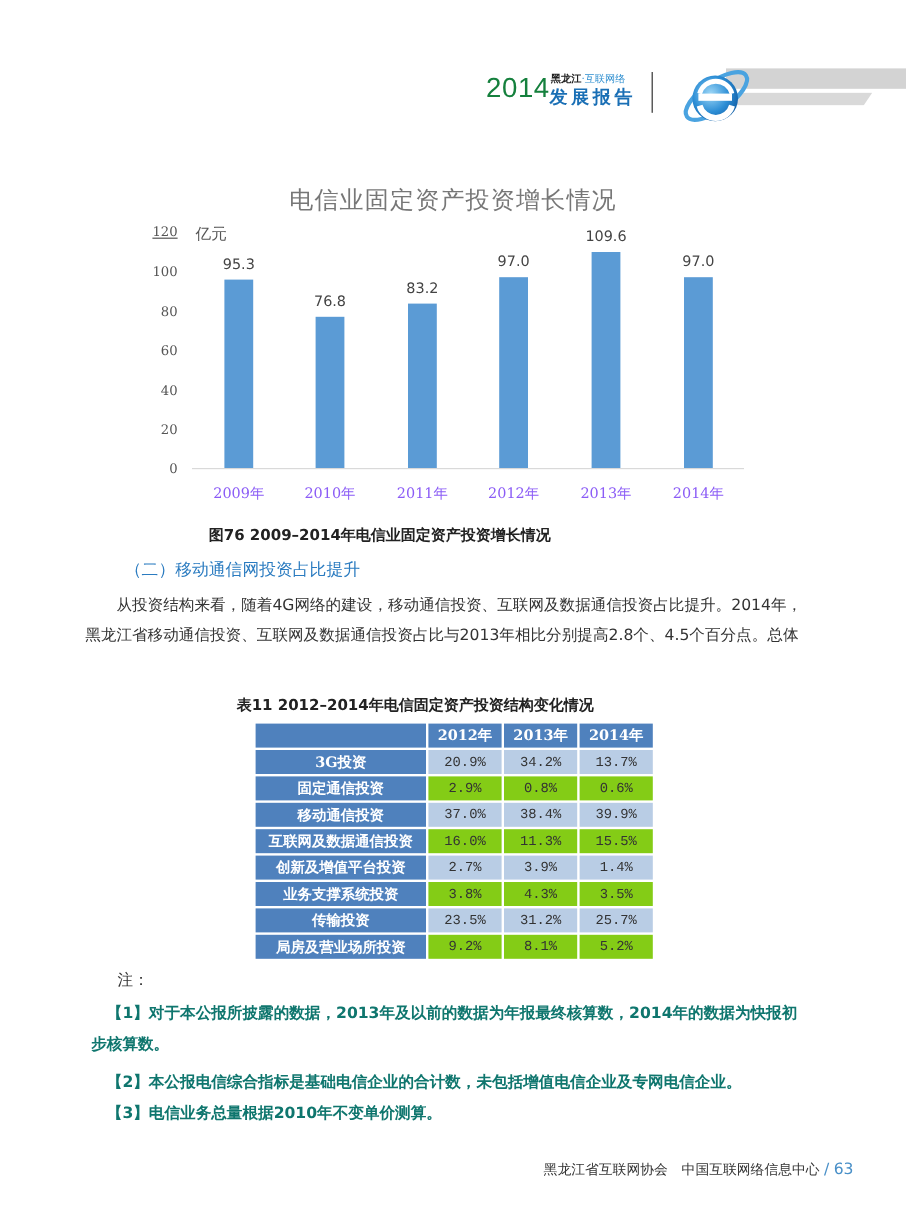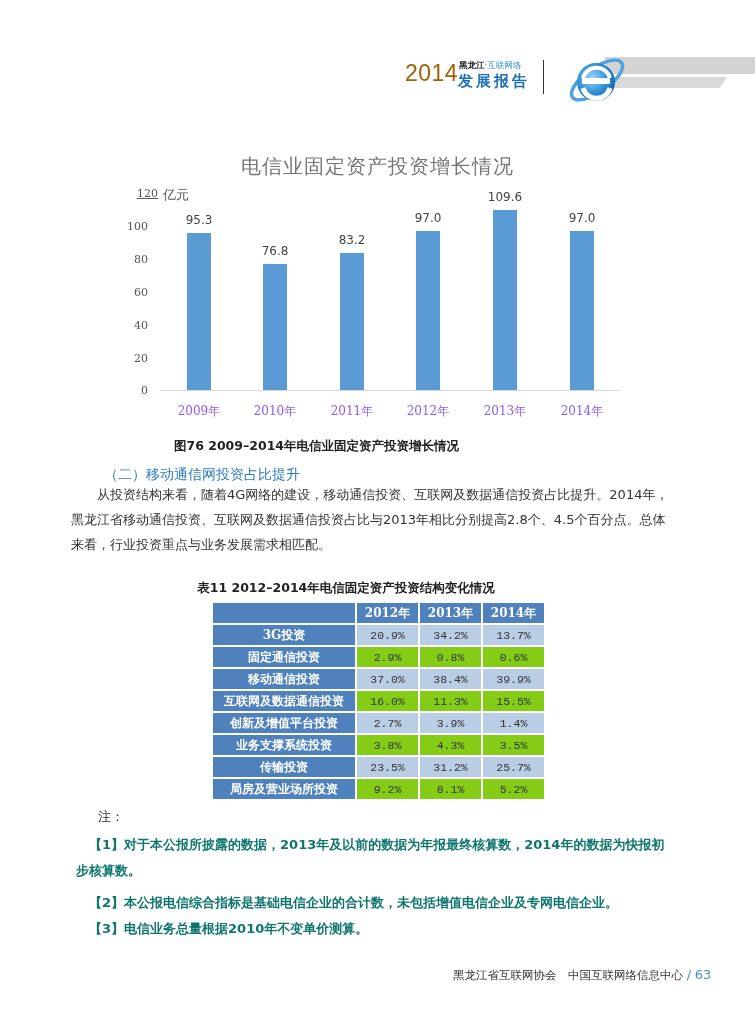--- a/index.html
+++ b/index.html
@@ -1,20 +1,20 @@
 <!DOCTYPE html>
 <html><head>
 <meta charset="utf-8">
 <style>
   html, body { margin:0; padding:0; }
   body { width:755px; height:1024px; background:#ffffff; position:relative; overflow:hidden;
          font-family:"DejaVu Sans", "Liberation Sans", sans-serif; color:#333; }
 
   
-  .hdr-year { position:absolute; left:405px; top:60px; font-size:23px; color:#a16207; letter-spacing:0.5px;
+  .hdr-year { position:absolute; left:405px; top:60px; font-size:23px; color:#15803d; letter-spacing:0.5px;
               font-family:"Liberation Sans", sans-serif; }
   .hdr-small { position:absolute; left:459px; top:60px; font-size:8.5px; color:#222; font-weight:bold; }
   .hdr-small .blue { color:#2f8fd0; font-weight:normal; }
   .hdr-big { position:absolute; left:458px; top:72px; font-size:15px; font-weight:bold; color:#1a6fb5; letter-spacing:3px; }
   .hdr-sep { position:absolute; left:543px; top:60px; width:1px; height:34px; background:#333; }
   .hdr-bar1 { position:absolute; left:605px; top:57px; width:150px; height:17px; background:#d3d3d3; }
   .hdr-bar2 { position:absolute; left:605px; top:77px; width:122px; height:11px; background:#d9d9d9;
               clip-path:polygon(0 0,100% 0,94% 100%,0 100%); }
   .ie-logo { position:absolute; left:565px; top:50px; width:62px; height:60px; }
 
@@ -80,21 +80,21 @@
   </defs>
   <ellipse cx="32" cy="30" rx="30" ry="12" transform="rotate(-35 32 30)" fill="none" stroke="#4aa3e0" stroke-width="3.5"></ellipse>
   <circle cx="31" cy="32" r="19" fill="url(#eg)"></circle>
   <rect x="17" y="28" width="28" height="6" fill="#ffffff"></rect>
   <path d="M 45 38 A 14 14 0 0 1 18 38" fill="none" stroke="#ffffff" stroke-width="5"></path>
   <path d="M 18 28 A 14 14 0 0 1 45 28" fill="none" stroke="#ffffff" stroke-width="4"></path>
 </svg>
 
 <div class="chart-title">电信业固定资产投资增长情况</div>
 <div class="chart-area">
-  <div class="ytick" style="left:128px;top:187px;text-decoration:underline;">120</div>
+  <div class="ytick" style="left:118px;top:187px;text-decoration:underline;">120</div>
   <div class="ytick" style="left:118px;top:220px;">100</div>
   <div class="ytick" style="left:118px;top:253px;">80</div>
   <div class="ytick" style="left:118px;top:286px;">60</div>
   <div class="ytick" style="left:118px;top:319px;">40</div>
   <div class="ytick" style="left:118px;top:352px;">20</div>
   <div class="ytick" style="left:118px;top:384px;">0</div>
   <div class="yunit">亿元</div>
   <div class="axis-line"></div>
 
   <div class="bar" style="left:187px;top:233px;height:157px;"></div>
@@ -119,24 +119,23 @@
 
   <div class="bar" style="left:570px;top:231px;height:159px;"></div>
   <div class="bar-label" style="left:552px;top:211px;">97.0</div>
   <div class="xlabel" style="left:547px;">2014年</div>
 </div>
 
 <div class="fig-caption">图76  2009–2014年电信业固定资产投资增长情况</div>
 
 <div class="section-heading">（二）移动通信网投资占比提升</div>
 
-<div class="para" style="top:482px;">
+<div class="para" style="top:492px;">
   <p style="text-indent:13px;">从投资结构来看，随着4G网络的建设，移动通信投资、互联网及数据通信投资占比提升。2014年，</p>
   <p style="margin-left:-13px;">黑龙江省移动通信投资、互联网及数据通信投资占比与2013年相比分别提高2.8个、4.5个百分点。总体</p>
-  <p style="margin-left:-13px;">来看，行业投资重点与业务发展需求相匹配。</p>
 </div>
 
 <div class="table-caption">表11  2012–2014年电信固定资产投资结构变化情况</div>
 
 <table class="inv">
   <tbody>
       <tr>
     <th class="rowhead"></th>
     <th class="colhead">2012年</th>
     <th class="colhead">2013年</th>

